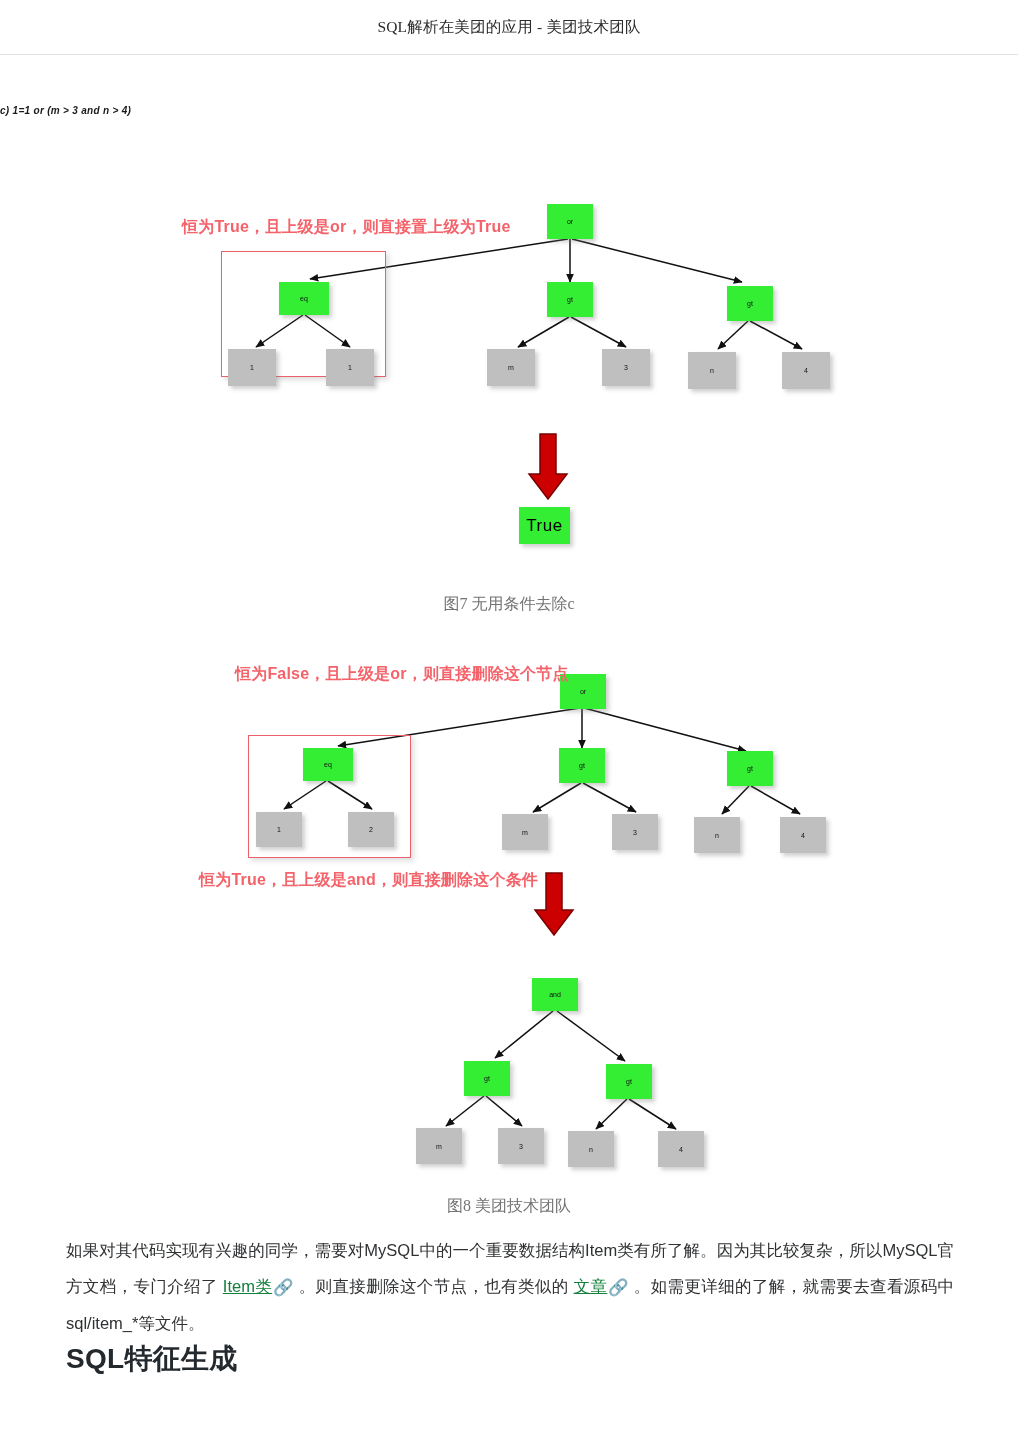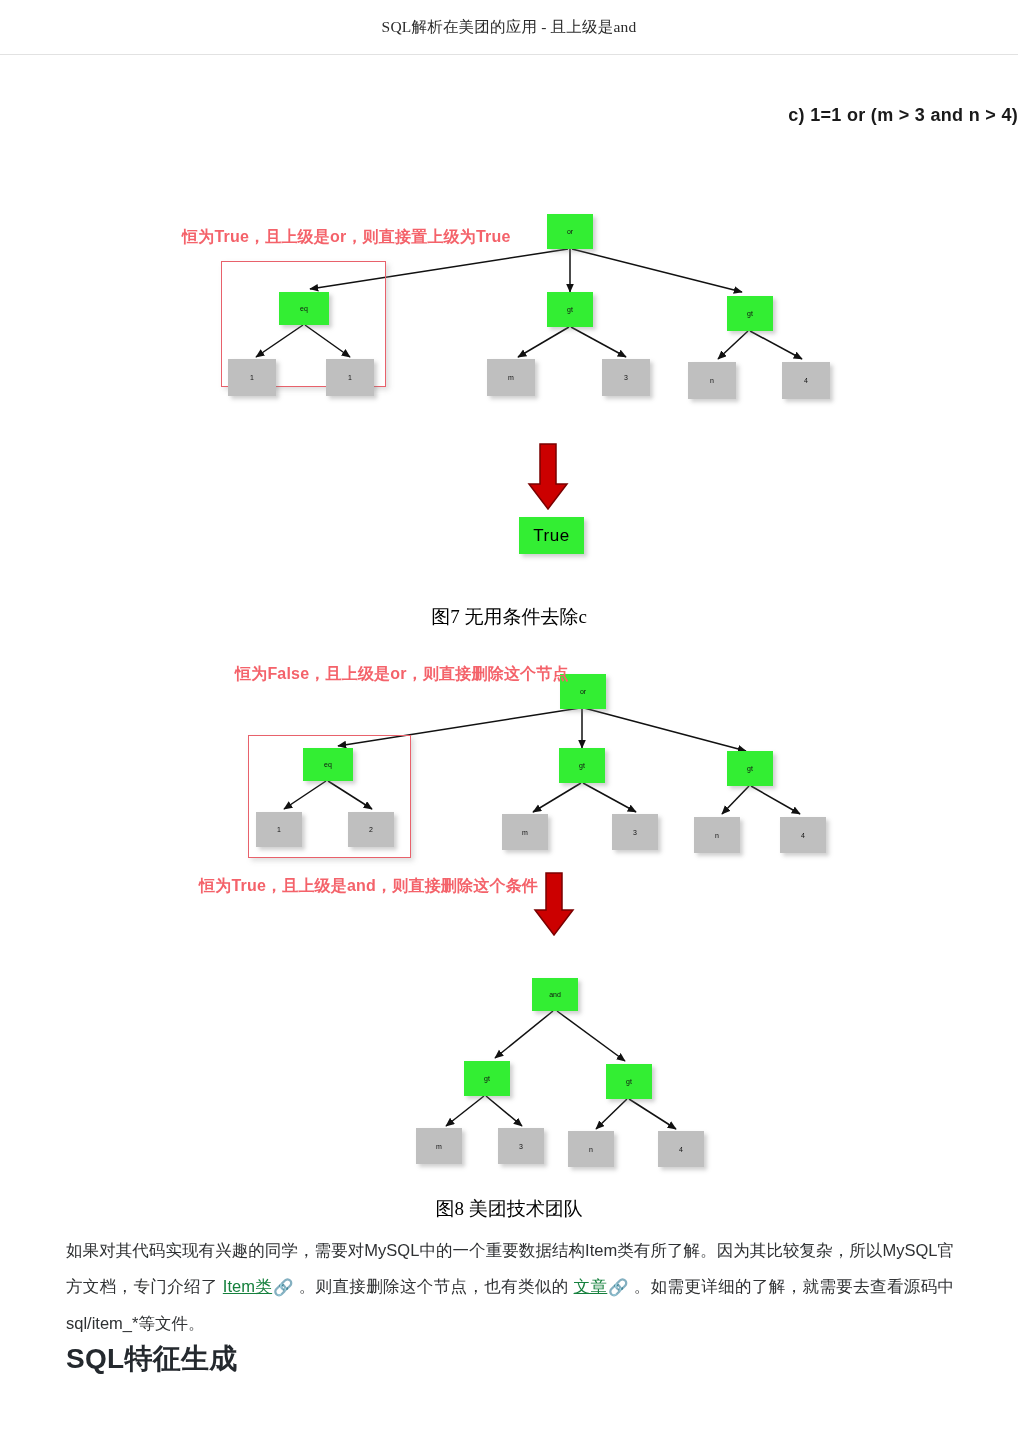--- a/index.html
+++ b/index.html
@@ -36,32 +36,33 @@
     white-space: nowrap;
   }
 
   
   .figure {
     position: absolute;
     left: 0;
     width: 1018px;
   }
   .fig-title {
-    text-align: right;
+    text-align: left;
     font-family: "Liberation Sans", sans-serif;
     font-weight: bold;
-    font-size: 18px;
+    font-size: 10px;
     color: #1a1a1a;
     letter-spacing: .3px;
+    font-style: italic;
   }
   .fig-caption {
     text-align: center;
     font-family: "Liberation Serif", serif;
-    font-size: 19px;
-    color: #000000;
+    font-size: 16px;
+    color: #737373;
   }
 
   .canvas {
     position: relative;
     width: 1018px;
   }
   .canvas svg {
     position: absolute;
     top: 0; left: 0;
     overflow: visible;
@@ -154,21 +155,21 @@
     font-weight: bold;
     font-size: 28px;
     color: #24292e;
     letter-spacing: .3px;
   }
 </style>
 </head>
 <body>
 
 <div class="page-header">
-  <div class="page-header-title">SQL解析在美团的应用 - 且上级是and</div>
+  <div class="page-header-title">SQL解析在美团的应用 - 美团技术团队</div>
 </div>
 
 <div class="figure" style="top:105px;">
 
   <div class="fig-title">c)  1=1 or (m &gt; 3 and n &gt; 4)</div>
 
   <div class="canvas" style="height:450px;margin-top:18px;">
 
     <div class="redbox" style="left:221px;top:117px;width:165px;height:126px;"></div>
 
@@ -209,36 +210,36 @@
 
     <div class="node leaf" style="left:228px;top:215px;width:48px;height:37px;">1</div>
     <div class="node leaf" style="left:326px;top:215px;width:48px;height:37px;">1</div>
 
     <div class="node leaf" style="left:487px;top:215px;width:48px;height:37px;">m</div>
     <div class="node leaf" style="left:602px;top:215px;width:48px;height:37px;">3</div>
 
     <div class="node leaf" style="left:688px;top:218px;width:48px;height:37px;">n</div>
     <div class="node leaf" style="left:782px;top:218px;width:48px;height:37px;">4</div>
 
-    <div class="node result" style="left:519px;top:373px;width:65px;height:37px;">True</div>
+    <div class="node result" style="left:519px;top:373px;width:51px;height:37px;">True</div>
   </div>
 
   <div class="fig-caption" style="margin-top:10px;">图7 无用条件去除c</div>
 </div>
 
 <div class="figure" style="top:600px;">
 
 
   <div class="canvas" style="height:570px;margin-top:18px;">
 
     <div class="redbox" style="left:248px;top:117px;width:163px;height:123px;"></div>
 
     <div class="annot" style="left:235px;top:46px;">恒为False，且上级是or，则直接删除这个节点</div>
 
-    <div class="annot" style="left:199px;top:258px;">恒为True，且上级是and，则直接删除这个条件</div>
+    <div class="annot" style="left:199px;top:252px;">恒为True，且上级是and，则直接删除这个条件</div>
 
 
     <svg width="1018" height="570">
       <defs>
         <marker id="arw8" markerWidth="7" markerHeight="7" refX="5.5" refY="2.6" orient="auto" markerUnits="strokeWidth">
           <path d="M0,0 L6,2.6 L0,5.2 z" fill="#111"></path>
         </marker>
       </defs>
 
       <line x1="580" y1="90" x2="338" y2="128" stroke="#111" stroke-width="1.5" marker-end="url(#arw8)"></line>

